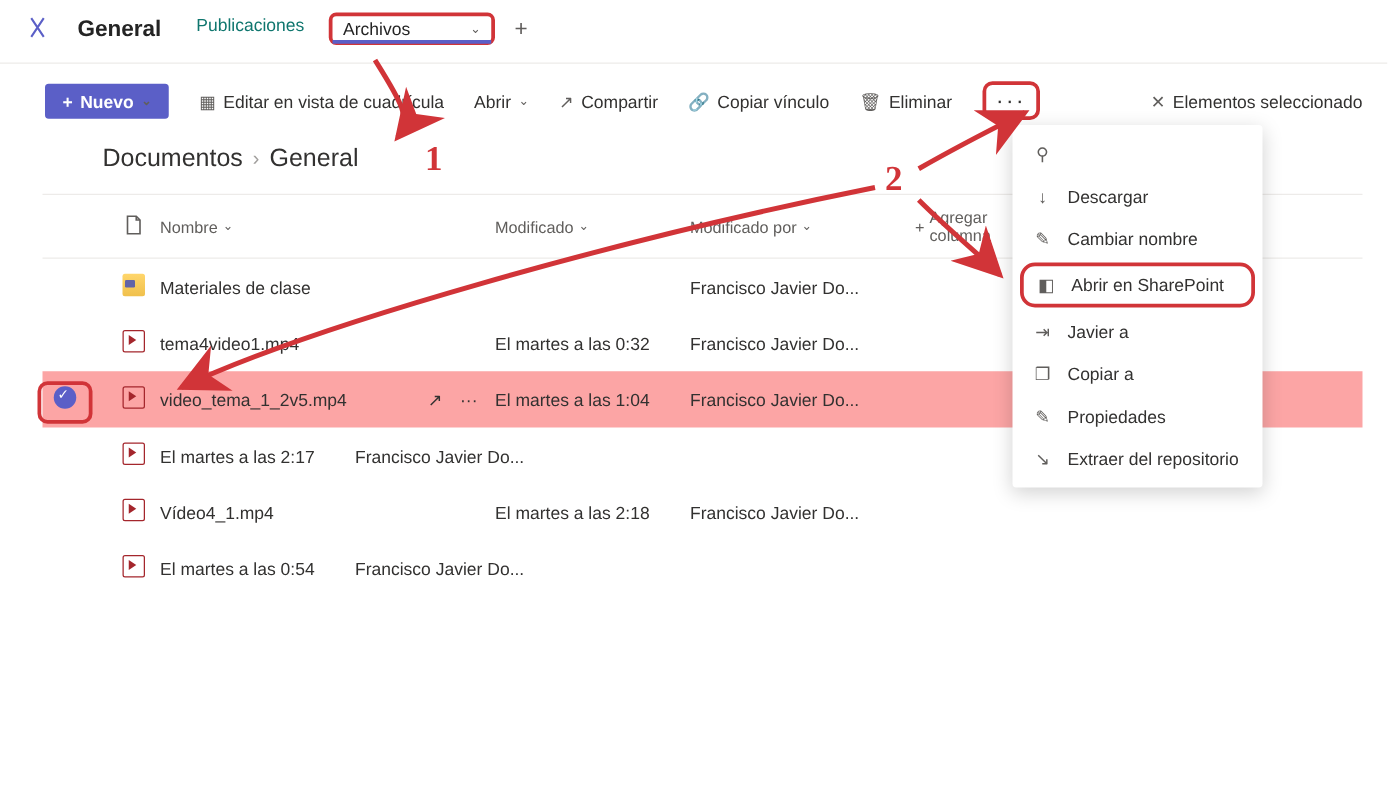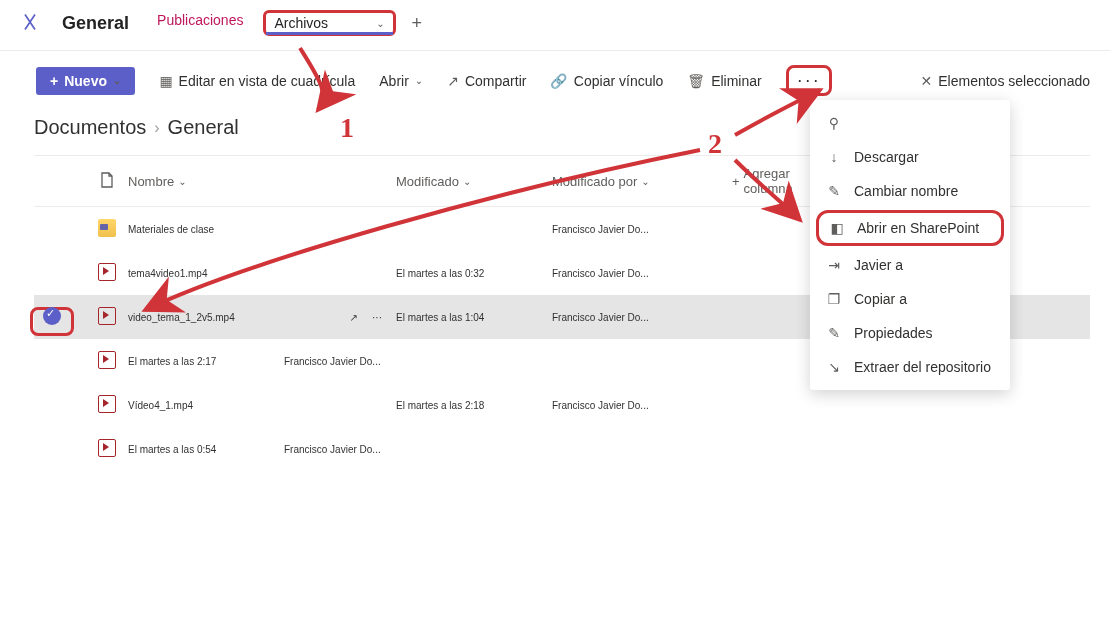--- a/index.html
+++ b/index.html
@@ -3,53 +3,53 @@
   <meta charset="utf-8">
   <style>
     * { box-sizing: border-box; margin: 0; padding: 0; font-family: "Segoe UI", Arial, sans-serif; }
     body { background: #fff; color: #323130; font-size: 14px; width: 1110px; height: 631px; overflow: hidden; position: relative; }
     
     
     .header { display: flex; align-items: center; padding: 8px 16px 12px 20px; gap: 18px; border-bottom: 1px solid #edebe9; }
     .tools-icon { color: #5b5fc7; }
     .channel-title { font-size: 18px; font-weight: 700; color: #242424; margin-left: 4px; }
     .tabs { display: flex; gap: 16px; align-items: center; margin-left: 6px; }
-    .tab { font-size: 14px; color: #be185d; padding: 4px 4px 10px 4px; position: relative; display: flex; align-items: center; gap: 4px; cursor: pointer; }
+    .tab { font-size: 14px; color: #0f766e; padding: 4px 4px 10px 4px; position: relative; display: flex; align-items: center; gap: 4px; cursor: pointer; }
     .tab.active { color: #242424; font-weight: 400; }
     .tab.active::after { content: ""; position: absolute; bottom: -2px; left: 0; right: 0; height: 3px; background: #5b5fc7; }
     .tab.highlighted { border: 3px solid #d13438; border-radius: 6px; padding: 2px 8px; gap: 48px; }
     .add-tab { color: #605e5c; font-size: 18px; cursor: pointer; }
     
     
     .cmdbar { display: flex; align-items: center; padding: 14px 20px 14px 36px; gap: 24px; }
     .btn-new { background: #5b5fc7; color: #fff; border: none; border-radius: 3px; padding: 6px 14px; font-size: 14px; display: flex; align-items: center; gap: 6px; font-weight: 600; cursor: pointer; }
     .cmd-item { display: flex; align-items: center; gap: 6px; color: #323130; font-size: 14px; cursor: pointer; }
     .cmd-item .ico { color: #605e5c; }
     .more-btn { border: 3px solid #d13438; border-radius: 8px; padding: 2px 8px; font-size: 18px; letter-spacing: 2px; color: #323130; cursor: pointer; }
     .right-actions { margin-left: auto; display: flex; align-items: center; gap: 18px; }
     
     
-    .breadcrumb { padding: 6px 20px 16px 34px; font-size: 20px; color: #323130; display: flex; align-items: center; gap: 8px; }
+    .breadcrumb { padding: 6px 20px 16px 34px; font-size: 20px; color: #323130; display: flex; align-items: center; gap: 8px; margin-left: 48px; }
     .crumb-sep { color: #a19f9d; font-size: 16px; }
     .crumb-current { font-weight: 500; }
     
     
     .table-area { padding: 0 20px 0 34px; }
     .thead { display: flex; align-items: center; border-bottom: 1px solid #edebe9; border-top: 1px solid #edebe9; padding: 10px 0; font-size: 13px; color: #605e5c; }
     .col-check { width: 52px; }
     .col-icon { width: 42px; text-align: center; }
     .col-name { flex: 0 0 268px; display: flex; align-items: center; gap: 4px; }
     .col-mod { flex: 0 0 156px; display: flex; align-items: center; gap: 4px; }
     .col-by { flex: 0 0 180px; display: flex; align-items: center; gap: 4px; }
     .col-add { flex: 0 0 100px; display: flex; align-items: center; gap: 4px; }
     .caret { font-size: 10px; color: #605e5c; }
     
-    .trow { display: flex; align-items: center; padding: 12px 0; font-size: 10px; color: #323130; border-bottom: 0; }
+    .trow { display: flex; align-items: center; padding: 12px 0; font-size: 14px; color: #323130; border-bottom: 0; }
     .trow .col-name span { color: #323130; }
-    .trow.selected { background: #e5e5e5; }
+    .trow.selected { background: #fca5a5; }
     .check-circle { display: inline-block; width: 18px; height: 18px; border-radius: 50%; background: #5b5fc7; position: relative; }
     .check-circle::after { content: "✓"; color: #fff; font-size: 11px; position: absolute; left: 3px; top: 0px; }
     .check-highlight { border: 3px solid #d13438; border-radius: 8px; padding: 6px 10px; margin-left: -4px; }
     .file-ico { width: 18px; height: 18px; display: inline-block; }
     .video-ico { border: 1.5px solid #a4262c; border-radius: 2px; position: relative; }
     .video-ico::after { content: ""; position: absolute; left: 4px; top: 3px; border-left: 6px solid #a4262c; border-top: 4px solid transparent; border-bottom: 4px solid transparent; }
     .folder-ico { background: linear-gradient(#ffd66b,#f0c04c); border-radius: 2px; position: relative; }
     .folder-ico::after { content:""; position:absolute; left:2px; top:5px; width:8px; height:6px; background:#6264a7; border-radius:1px; }
     .row-actions { display: flex; gap: 14px; color: #605e5c; margin-left: auto; padding-right: 14px; }
     .share-ico, .ellipsis-ico { cursor: pointer; }

